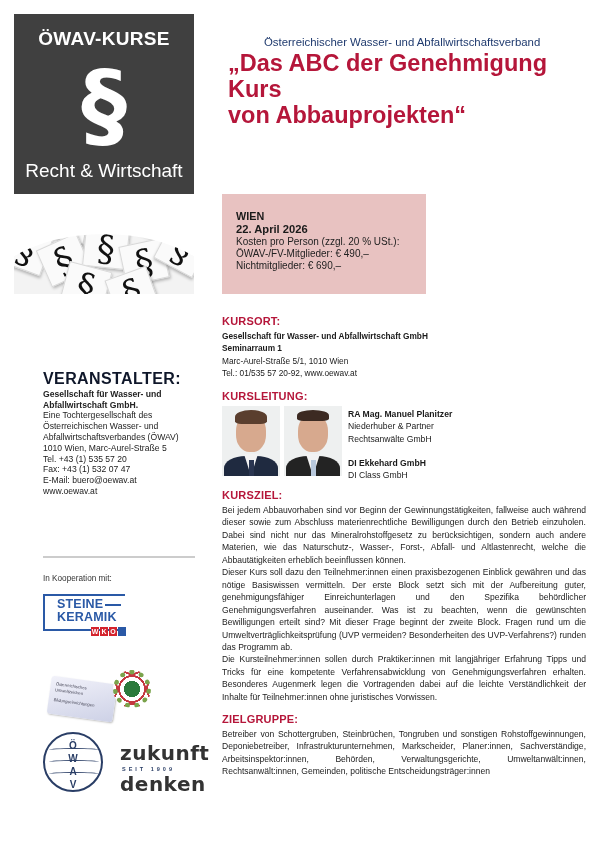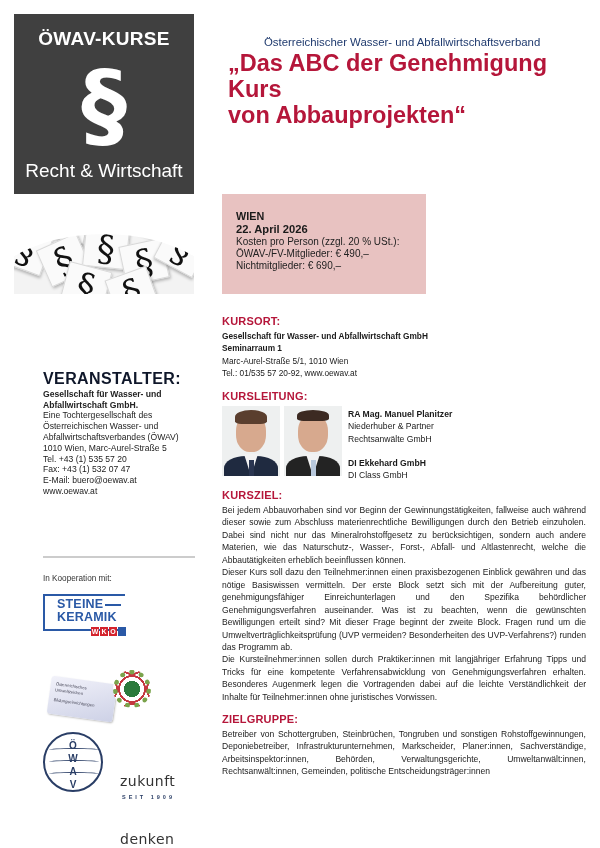--- a/index.html
+++ b/index.html
@@ -53,21 +53,21 @@
     transform: rotate(8deg); box-shadow: 1px 1px 2px rgba(0,0,0,0.25);
     font-size: 4.2px; color: #445; padding: 5px 5px; line-height: 5.5px;
   }
   .umwelt-flower { position: absolute; left: 68px; top: 2px; width: 38px; height: 38px; border-radius: 50%;
     border: 5px dotted #7aa34b; background: radial-gradient(circle, #2b7a3c 0 40%, #ffffff 41% 60%, #c4373f 61% 70%, #ffffff 71%); }
 
   .oewav-logo { position: absolute; left: 43px; top: 732px; width: 60px; height: 60px; border: 2px solid #2a3e66; border-radius: 50%; color: #2a3e66; }
   .oewav-logo .letters { position: absolute; left: 0; top: 5px; width: 100%; text-align: center; font-weight: bold; font-size: 10px; line-height: 13px; }
   .oewav-logo .wave { position: absolute; left: 4px; width: 50px; height: 4px; border-top: 1px solid #2a3e66; border-radius: 50%; }
   .zukunft { position: absolute; left: 120px; top: 742px; color: #333; }
-  .zukunft .big { font-size: 14px; line-height: 22px; font-family: "DejaVu Sans", sans-serif; font-weight: 400; letter-spacing: 0.5px; margin-top: 28px; }
+  .zukunft .big { font-size: 20px; line-height: 22px; font-family: "DejaVu Sans", sans-serif; font-weight: 700; letter-spacing: 0.5px; }
   .zukunft .small { font-size: 5.5px; color: #2a3e66; letter-spacing: 3px; margin: 2px 0 1px 2px; font-weight: bold; }
 
   
   .org-name { position: absolute; left: 228px; top: 36px; font-size: 11.4px; color: #1f3a6e; margin-left: 36px; }
   .title { position: absolute; left: 228px; top: 50px; color: #b5163a; font-weight: bold; font-size: 23.5px; line-height: 26px; }
 
   .info-box { position: absolute; left: 222px; top: 194px; width: 204px; height: 100px; background: #e8c2c1; padding: 16px 0 0 14px; }
   .info-box .city { font-weight: bold; font-size: 10.8px; line-height: 12.5px; }
   .info-box .date { font-weight: bold; font-size: 11.2px; line-height: 13px; }
   .info-box .line { font-size: 10px; line-height: 12px; color: #222; }

